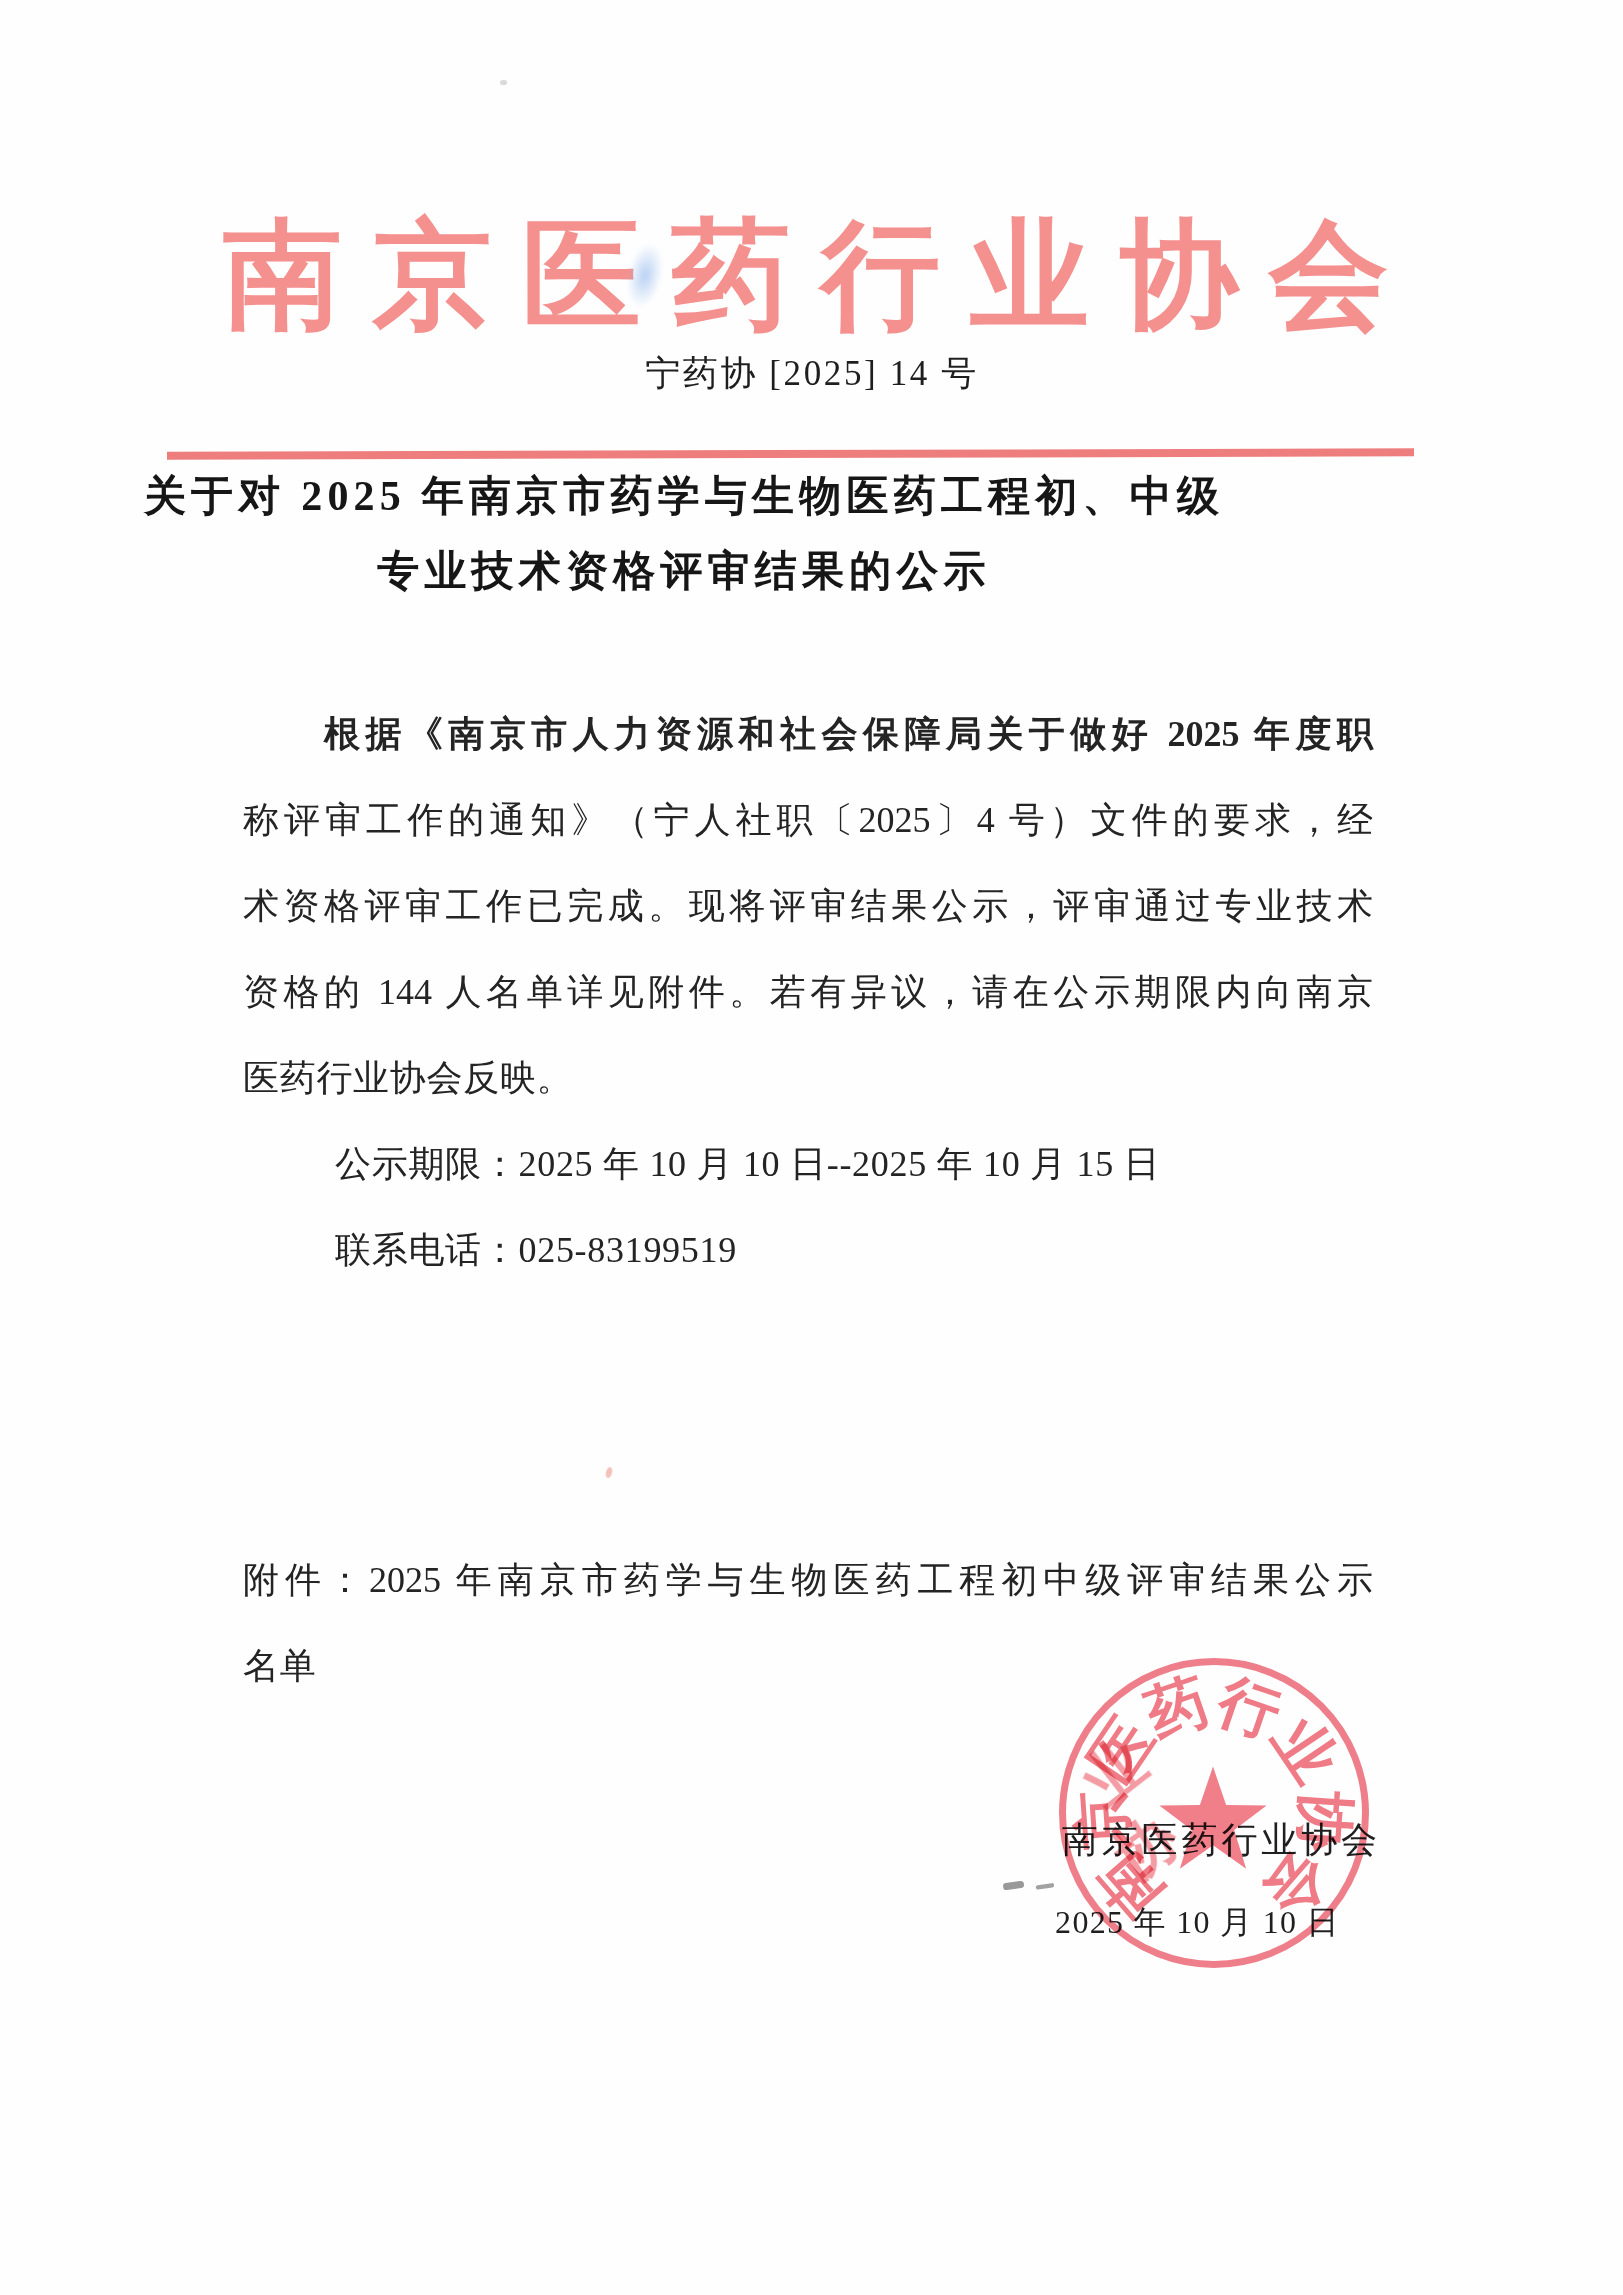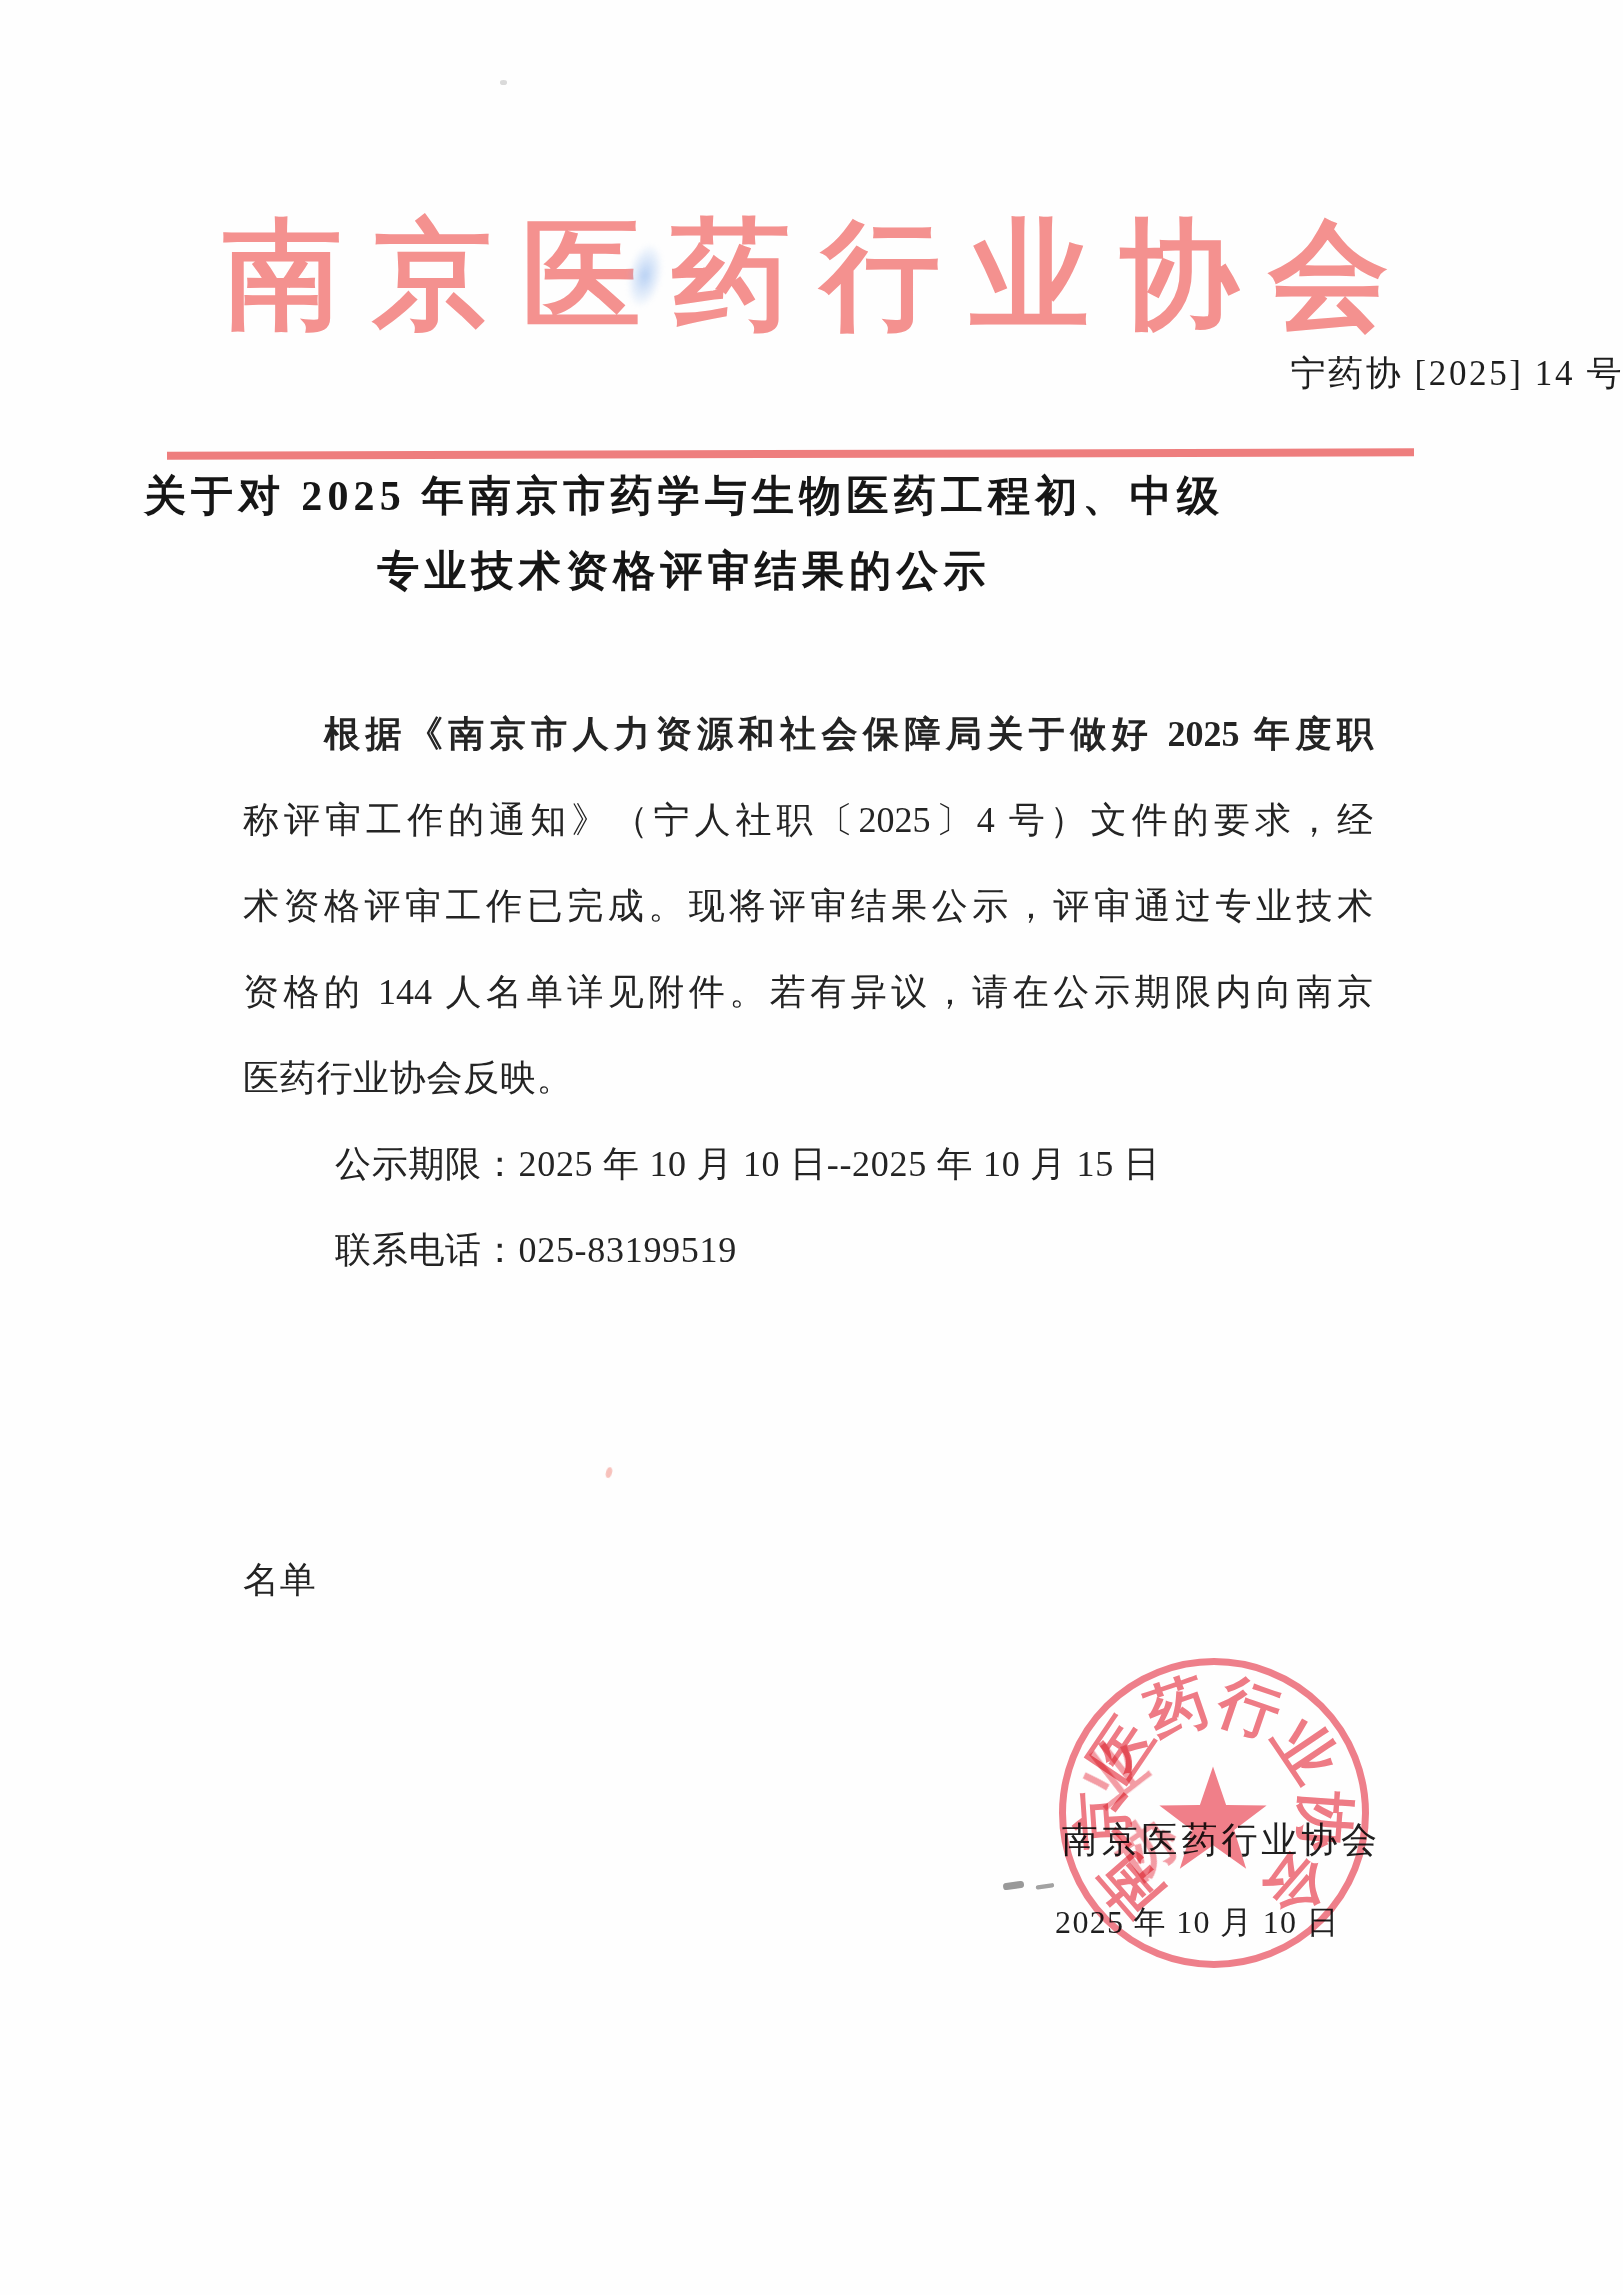--- a/index.html
+++ b/index.html
@@ -26,21 +26,21 @@
     font-size: 119px;
     font-weight: 600;
     color: #f4918f;
     line-height: 128px;
   }
 
   .doc-number {
     position: absolute;
     left: 0; top: 350px;
     width: 1624px;
-    text-align: right;
+    text-align: center;
     font-size: 35px;
     letter-spacing: 2.6px;
     color: #1e1e1e;
   }
 
   .red-rule {
     position: absolute;
     left: 167px; top: 450px;
     width: 1247px; height: 7.9px;
     background: #ee7e7e;
@@ -198,20 +198,21 @@
     <div class="bline justify para-indent">根据《南京市人力资源和社会保障局关于做好 2025 年度职</div>
     <div class="bline justify">称评审工作的通知》（宁人社职〔2025〕4 号）文件的要求，经</div>
     <div class="bline justify">术资格评审工作已完成。现将评审结果公示，评审通过专业技术</div>
     <div class="bline justify">资格的 144 人名单详见附件。若有异议，请在公示期限内向南京</div>
     <div class="bline">医药行业协会反映。</div>
     <div class="bline item-indent">公示期限：2025 年 10 月 10 日--2025 年 10 月 15 日</div>
     <div class="bline item-indent">联系电话：025-83199519</div>
   </div>
 
   <div class="attachment-block">
+    <div class="bline justify">附件：2025 年南京市药学与生物医药工程初中级评审结果公示</div>
     <div class="bline">名单</div>
   </div>
 
   <div class="signature-org">南京医药行业协会</div>
   <div class="signature-date">2025 年 10 月 10 日</div>
 
   <div class="stamp">
     <svg class="stamp-star" width="118" height="118" viewBox="-90 -90 180 180">
       <polygon points="0,-86 20,-27.5 81.8,-26.6 32.3,10.5 50.6,69.6 0,34 -50.6,69.6 -32.3,10.5 -81.8,-26.6 -20,-27.5" fill="rgba(238,105,118,0.85)"></polygon>
     </svg>

